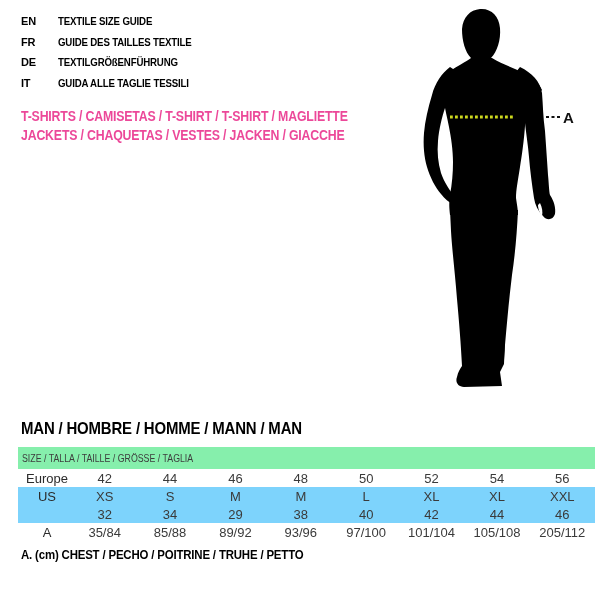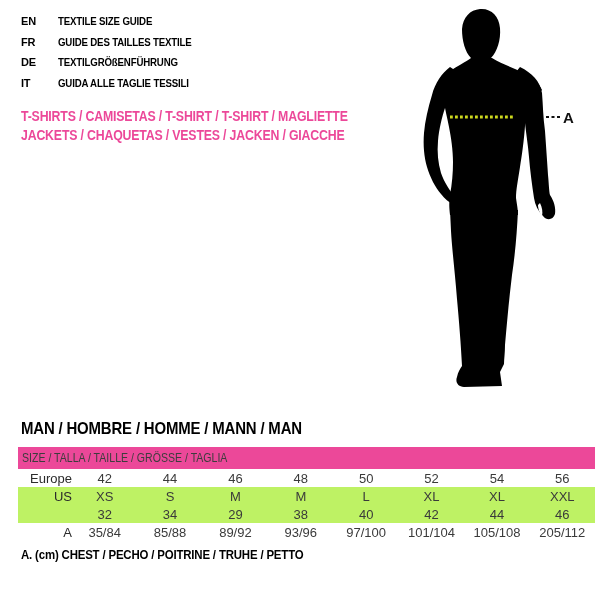--- a/index.html
+++ b/index.html
@@ -18,25 +18,25 @@
     letter-spacing:-0.2px;color:#ec4899;line-height:18.5px;}
   
   .figure{position:absolute;left:400px;top:5px;width:180px;height:390px;}
   
   .man-label{position:absolute;left:21px;top:419px;font-weight:bold;font-size:17px;
     letter-spacing:-0.2px;color:#000;}
   
   table.size-table{position:absolute;left:18px;top:447px;width:577px;
     border-collapse:collapse;table-layout:fixed;font-size:13px;}
   .size-table col.c-label{width:54px;}
-  .size-table th{height:22px;background:#ec4899;text-align:left;font-weight:normal;
-    font-size:12px;color:#3d3d3d;padding:0 0 0 4px;}
+  .size-table th{height:22px;background:#86efac;text-align:left;font-weight:normal;
+    font-size:10px;color:#3d3d3d;padding:0 0 0 4px;}
   .size-table td{height:18px;text-align:center;color:#3a3a3a;font-weight:normal;padding:0;}
-  .size-table td.lbl{text-align:right;padding-left:4px;color:#2b2b2b;}
-  .size-table tr.shaded td{background:#bef264;}
+  .size-table td.lbl{text-align:center;padding-left:4px;color:#2b2b2b;}
+  .size-table tr.shaded td{background:#7dd3fc;}
   .size-table tr.row-a td{height:19px;}
   
   .footnote{position:absolute;left:21px;top:547px;font-weight:bold;font-size:13px;
     letter-spacing:-0.2px;color:#000;}
 </style>
 </head>
 <body>
 
 <div class="langs">
   <div class="lang-row">

